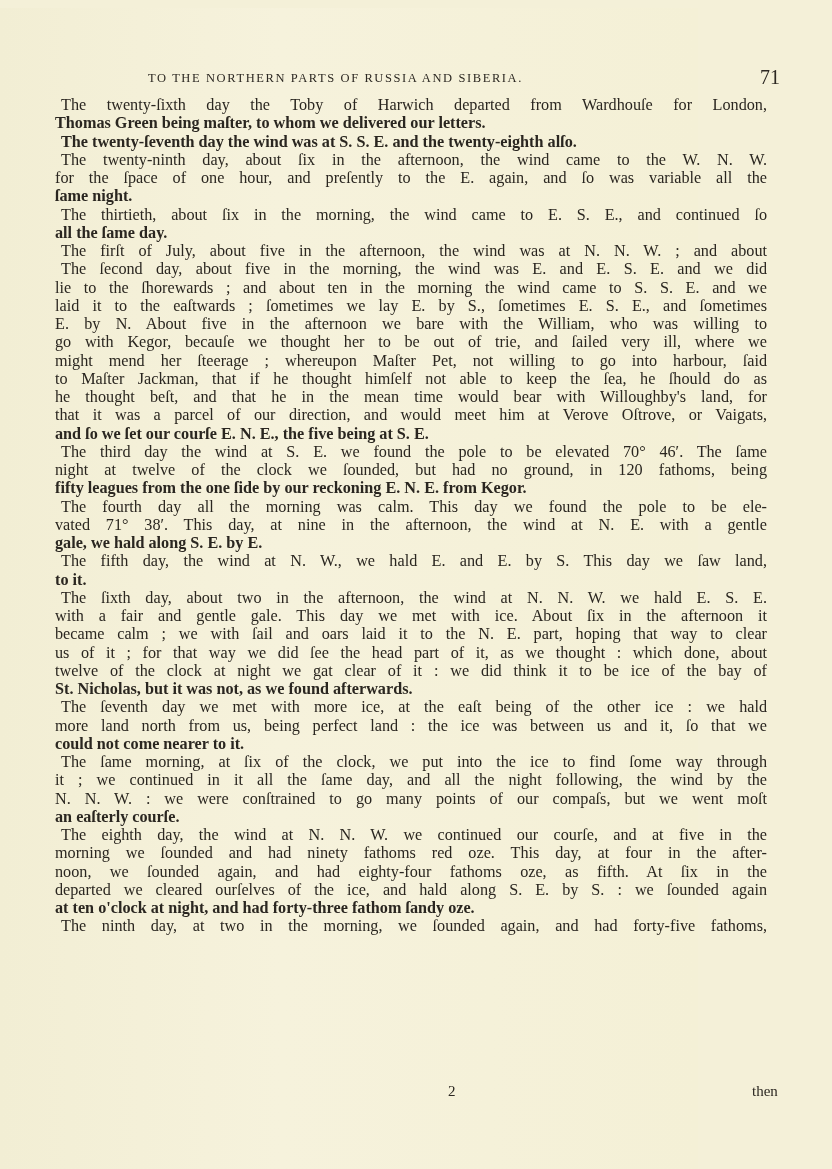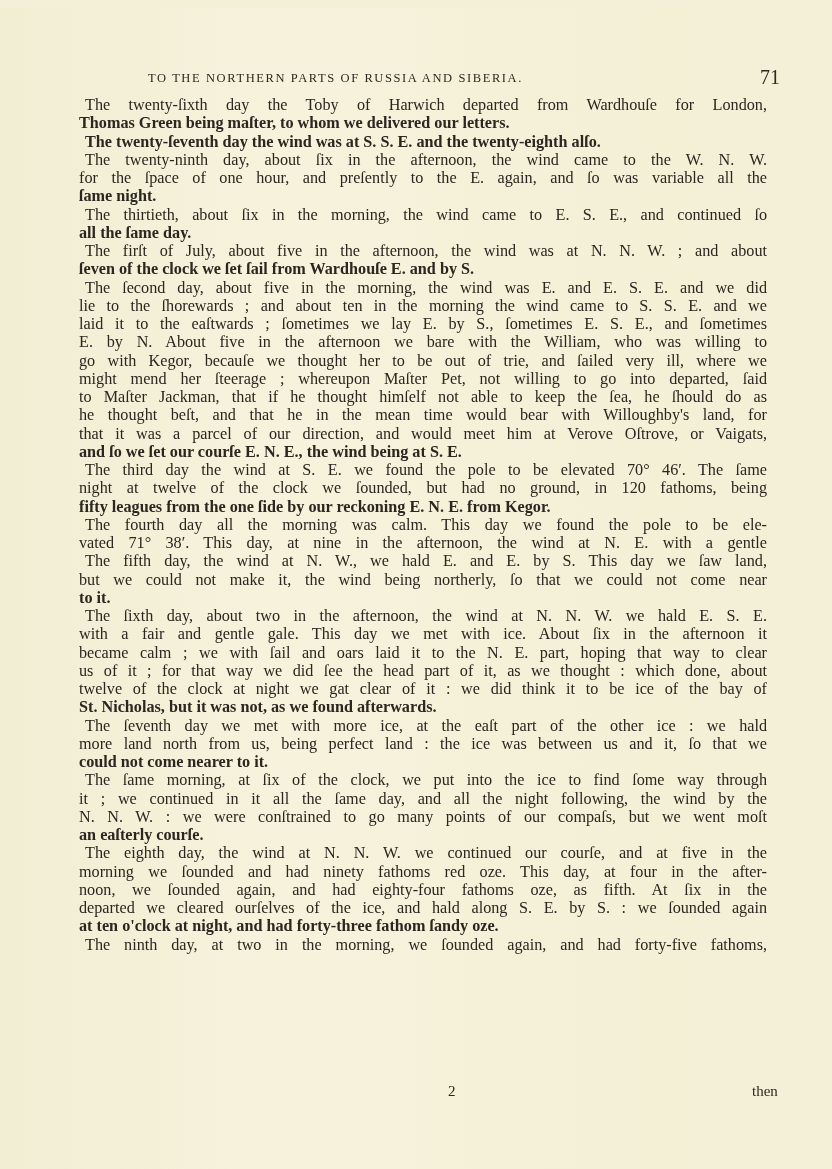--- a/index.html
+++ b/index.html
@@ -50,21 +50,20 @@
       top: 88px;
       width: 712px;
     }
     .line {
       height: 18.25px;
       line-height: 18.25px;
       font-size: 16.2px;
       white-space: nowrap;
       text-align: justify;
       text-align-last: justify;
-      margin-left: 24px;
     }
     .line.indent { padding-left: 6px; }
     .line.last { text-align-last: left; font-weight: bold; }
     .footer {
       position: absolute;
       left: 0;
       top: 1075px;
       width: 832px;
       height: 22px;
       font-size: 15px;
@@ -95,46 +94,45 @@
 
   <div class="line indent">The twenty-ſixth day the Toby of Harwich departed from Wardhouſe for London,</div>
       <div class="line last">Thomas Green being maſter, to whom we delivered our letters.</div>
       <div class="line indent last">The twenty-ſeventh day the wind was at S. S. E. and the twenty-eighth alſo.</div>
       <div class="line indent">The twenty-ninth day, about ſix in the afternoon, the wind came to the W. N. W.</div>
       <div class="line">for the ſpace of one hour, and preſently to the E. again, and ſo was variable all the</div>
       <div class="line last">ſame night.</div>
       <div class="line indent">The thirtieth, about ſix in the morning, the wind came to E. S. E., and continued ſo</div>
       <div class="line last">all the ſame day.</div>
       <div class="line indent">The firſt of July, about five in the afternoon, the wind was at N. N. W. ; and about</div>
-      <div class="line last">ſeven of the clock we ſet ſail from Wardhouſe E. and by S.</div>
       <div class="line indent">The ſecond day, about five in the morning, the wind was E. and E. S. E. and we did</div>
       <div class="line">lie to the ſhorewards ; and about ten in the morning the wind came to S. S. E. and we</div>
       <div class="line">laid it to the eaſtwards ; ſometimes we lay E. by S., ſometimes E. S. E., and ſometimes</div>
       <div class="line">E. by N.   About five in the afternoon we bare with the William, who was willing to</div>
       <div class="line">go with Kegor, becauſe we thought her to be out of trie, and ſailed very ill, where we</div>
-      <div class="line">might mend her ſteerage ; whereupon Maſter Pet, not willing to go into departed, ſaid</div>
+      <div class="line">might mend her ſteerage ; whereupon Maſter Pet, not willing to go into harbour, ſaid</div>
       <div class="line">to Maſter Jackman, that if he thought himſelf not able to keep the ſea, he ſhould do as</div>
       <div class="line">he thought beſt, and that he in the mean time would bear with Willoughby's land, for</div>
       <div class="line">that it was a parcel of our direction, and would meet him at Verove Oſtrove, or Vaigats,</div>
-      <div class="line last">and ſo we ſet our courſe E. N. E., the wind being at S. E.</div>
+      <div class="line last">and ſo we ſet our courſe E. N. E., the five being at S. E.</div>
       <div class="line indent">The third day the wind at S. E. we found the pole to be elevated 70° 46′.   The ſame</div>
       <div class="line">night at twelve of the clock we ſounded, but had no ground, in 120 fathoms, being</div>
       <div class="line last">fifty leagues from the one ſide by our reckoning E. N. E. from Kegor.</div>
       <div class="line indent">The fourth day all the morning was calm.   This day we found the pole to be ele-</div>
       <div class="line">vated 71° 38′.   This day, at nine in the afternoon, the wind at N. E. with a gentle</div>
+      <div class="line last">gale, we hald along S. E. by E.</div>
       <div class="line indent">The fifth day, the wind at N. W., we hald E. and E. by S.   This day we ſaw land,</div>
-      <div class="line">but we could not make it, the wind being northerly, ſo that we could not come near</div>
       <div class="line last">to it.</div>
       <div class="line indent">The ſixth day, about two in the afternoon, the wind at N. N. W. we hald E. S. E.</div>
       <div class="line">with a fair and gentle gale.   This day we met with ice.   About ſix in the afternoon it</div>
       <div class="line">became calm ; we with ſail and oars laid it to the N. E. part, hoping that way to clear</div>
       <div class="line">us of it ; for that way we did ſee the head part of it, as we thought : which done, about</div>
       <div class="line">twelve of the clock at night we gat clear of it : we did think it to be ice of the bay of</div>
       <div class="line last">St. Nicholas, but it was not, as we found afterwards.</div>
-      <div class="line indent">The ſeventh day we met with more ice, at the eaſt part of the other ice : we hald</div>
+      <div class="line indent">The ſeventh day we met with more ice, at the eaſt being of the other ice : we hald</div>
       <div class="line">more land north from us, being perfect land : the ice was between us and it, ſo that we</div>
       <div class="line last">could not come nearer to it.</div>
       <div class="line indent">The ſame morning, at ſix of the clock, we put into the ice to find ſome way through</div>
       <div class="line">it ; we continued in it all the ſame day, and all the night following, the wind by the</div>
       <div class="line">N. N. W. : we were conſtrained to go many points of our compaſs, but we went moſt</div>
       <div class="line last">an eaſterly courſe.</div>
       <div class="line indent">The eighth day, the wind at N. N. W. we continued our courſe, and at five in the</div>
       <div class="line">morning we ſounded and had ninety fathoms red oze.   This day, at four in the after-</div>
       <div class="line">noon, we ſounded again, and had eighty-four fathoms oze, as fifth.   At ſix in the</div>
       <div class="line">departed we cleared ourſelves of the ice, and hald along S. E. by S. : we ſounded again</div>

